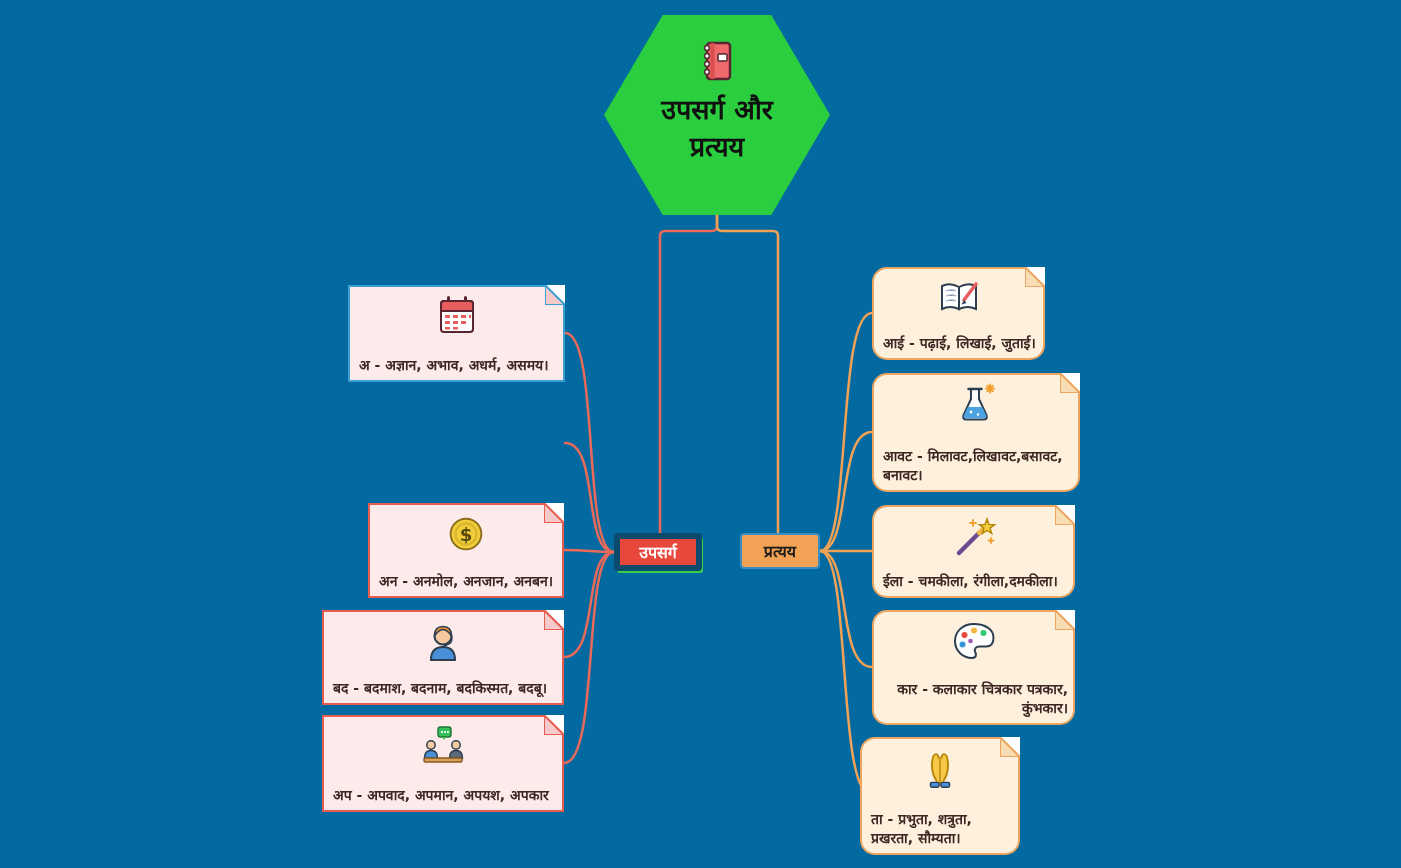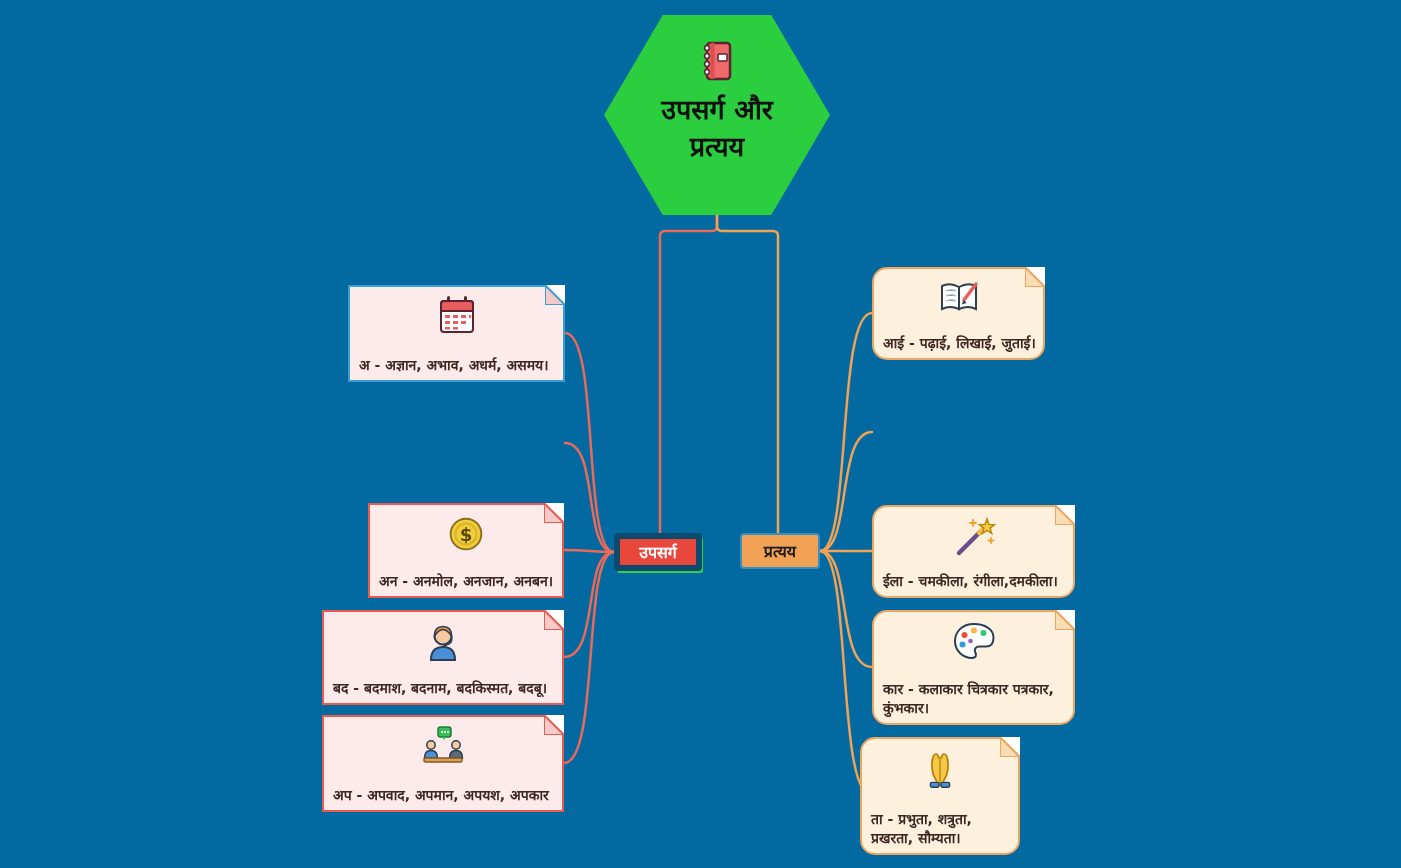--- a/index.html
+++ b/index.html
@@ -47,21 +47,21 @@
 
   .pos-l1{left:348px;top:285px;width:217px;height:97px;}
   .pos-l2{left:330px;top:395px;width:235px;height:97px;}
   .pos-l3{left:368px;top:503px;width:196px;height:95px;}
   .pos-l4{left:322px;top:610px;width:242px;height:95px;padding-left:40px;}
   .pos-l5{left:322px;top:715px;width:242px;height:97px;}
 
   .pos-r1{left:872px;top:267px;width:173px;height:93px;}
   .pos-r2{left:872px;top:373px;width:208px;height:119px;}
   .pos-r3{left:872px;top:505px;width:203px;height:93px;}
-  .pos-r4{left:872px;top:610px;width:203px;height:115px;}
+  .pos-r4{left:872px;top:610px;width:203px;height:115px;text-align:right;}
   .pos-r5{left:860px;top:737px;width:160px;height:118px;}
 </style>
 </head>
 <body>
 
 <div class="canvas">
 
   <svg class="edges" width="1401" height="868" viewBox="0 0 1401 868">
     <g fill="none" stroke-width="2.5" stroke-linecap="round">
       <path stroke="#ea6a5a" d="M717 214 L717 226 Q717 231 712 231 L665 231 Q660 231 660 236 L660 533"></path>
@@ -195,20 +195,40 @@
       <line x1="29" y1="25" x2="41" y2="9" stroke="#e85d5d" stroke-width="3.5" stroke-linecap="round"></line>
       <path d="M29 25 l-2.5 4.5 l5 -1.5 Z" fill="#2c3e50"></path>
     </svg>
     <svg class="fold" width="20" height="20" viewBox="0 0 20 20">
       <path d="M20 0 L20 20 L0 0 Z" fill="#ffffff"></path>
       <path d="M0 0 L20 20 L0 20 Z" fill="#f8dcb4" stroke="#eda55f" stroke-width="2"></path>
     </svg>
     <div class="txt">आई - पढ़ाई, लिखाई, जुताई।</div>
   </div>
 
+  <div class="card card-right pos-r2">
+    <svg class="ic" width="48" height="48" viewBox="0 0 48 48">
+      <path d="M19 8 L19 18 L11.5 34 Q10 38.5 14.5 38.5 L31.5 38.5 Q36 38.5 34.5 34 L27 18 L27 8 Z" fill="#fff" stroke="#2c3e50" stroke-width="2"></path>
+      <path d="M15.8 26 L11.8 34.5 Q11 37.3 14.5 37.3 L31.5 37.3 Q35 37.3 34.2 34.5 L30.2 26 Z" fill="#4aa3e0"></path>
+      <circle cx="19" cy="31" r="1.5" fill="#fff"></circle>
+        <circle cx="26" cy="33.5" r="1.2" fill="#fff"></circle>
+      <line x1="16.5" y1="8" x2="29.5" y2="8" stroke="#2c3e50" stroke-width="2.5" stroke-linecap="round"></line>
+      <g stroke="#f4a030" stroke-width="2" stroke-linecap="round">
+        <line x1="38" y1="3.5" x2="38" y2="11.5"></line>
+          <line x1="34" y1="7.5" x2="42" y2="7.5"></line>
+        <line x1="35.3" y1="4.8" x2="40.7" y2="10.2"></line>
+          <line x1="40.7" y1="4.8" x2="35.3" y2="10.2"></line>
+      </g>
+    </svg>
+    <svg class="fold" width="20" height="20" viewBox="0 0 20 20">
+      <path d="M20 0 L20 20 L0 0 Z" fill="#ffffff"></path>
+      <path d="M0 0 L20 20 L0 20 Z" fill="#f8dcb4" stroke="#eda55f" stroke-width="2"></path>
+    </svg>
+    <div class="txt">आवट - मिलावट,लिखावट,बसावट, बनावट।</div>
+  </div>
 
   <div class="card card-right pos-r3">
     <svg class="ic" width="48" height="48" viewBox="0 0 48 48">
       <line x1="9" y1="40" x2="29" y2="20" stroke="#6b4a8a" stroke-width="4.5" stroke-linecap="round"></line>
       <line x1="29" y1="20" x2="33" y2="16" stroke="#f4b942" stroke-width="4.5" stroke-linecap="round"></line>
       <polygon points="37,6 38.9,11.4 44.5,11.6 40.1,15.1 41.7,20.5 37,17.3 32.3,20.5 33.9,15.1 29.5,11.6 35.1,11.4" fill="#f4d03f" stroke="#b8860b" stroke-width="1.5"></polygon>
       <g stroke="#f4a030" stroke-width="1.8" stroke-linecap="round">
         <line x1="23" y1="7" x2="23" y2="13"></line>
           <line x1="20" y1="10" x2="26" y2="10"></line>
         <line x1="41" y1="25" x2="41" y2="30"></line>

